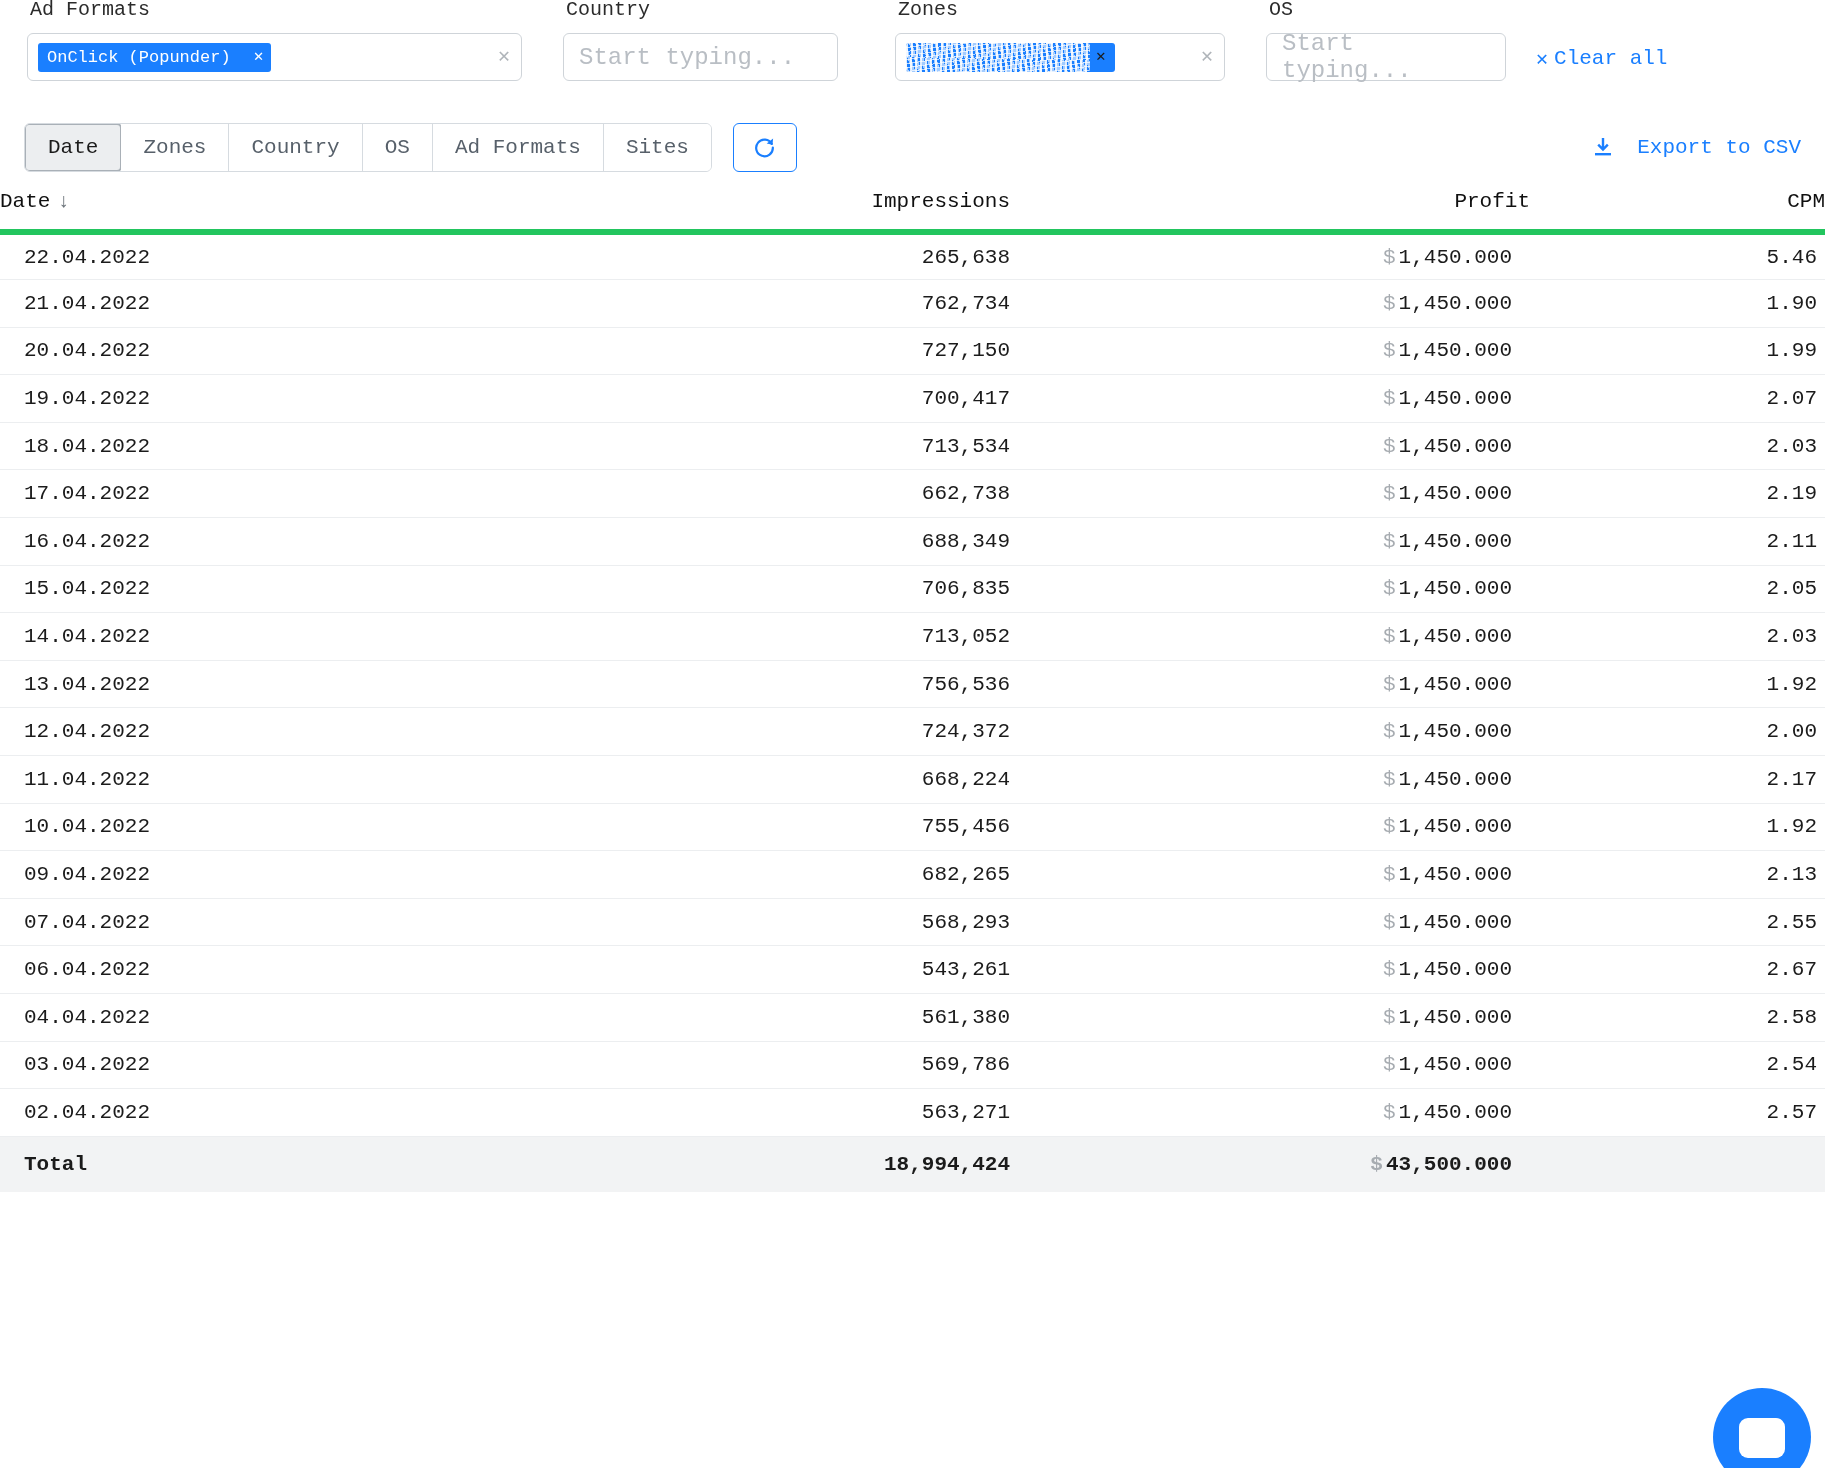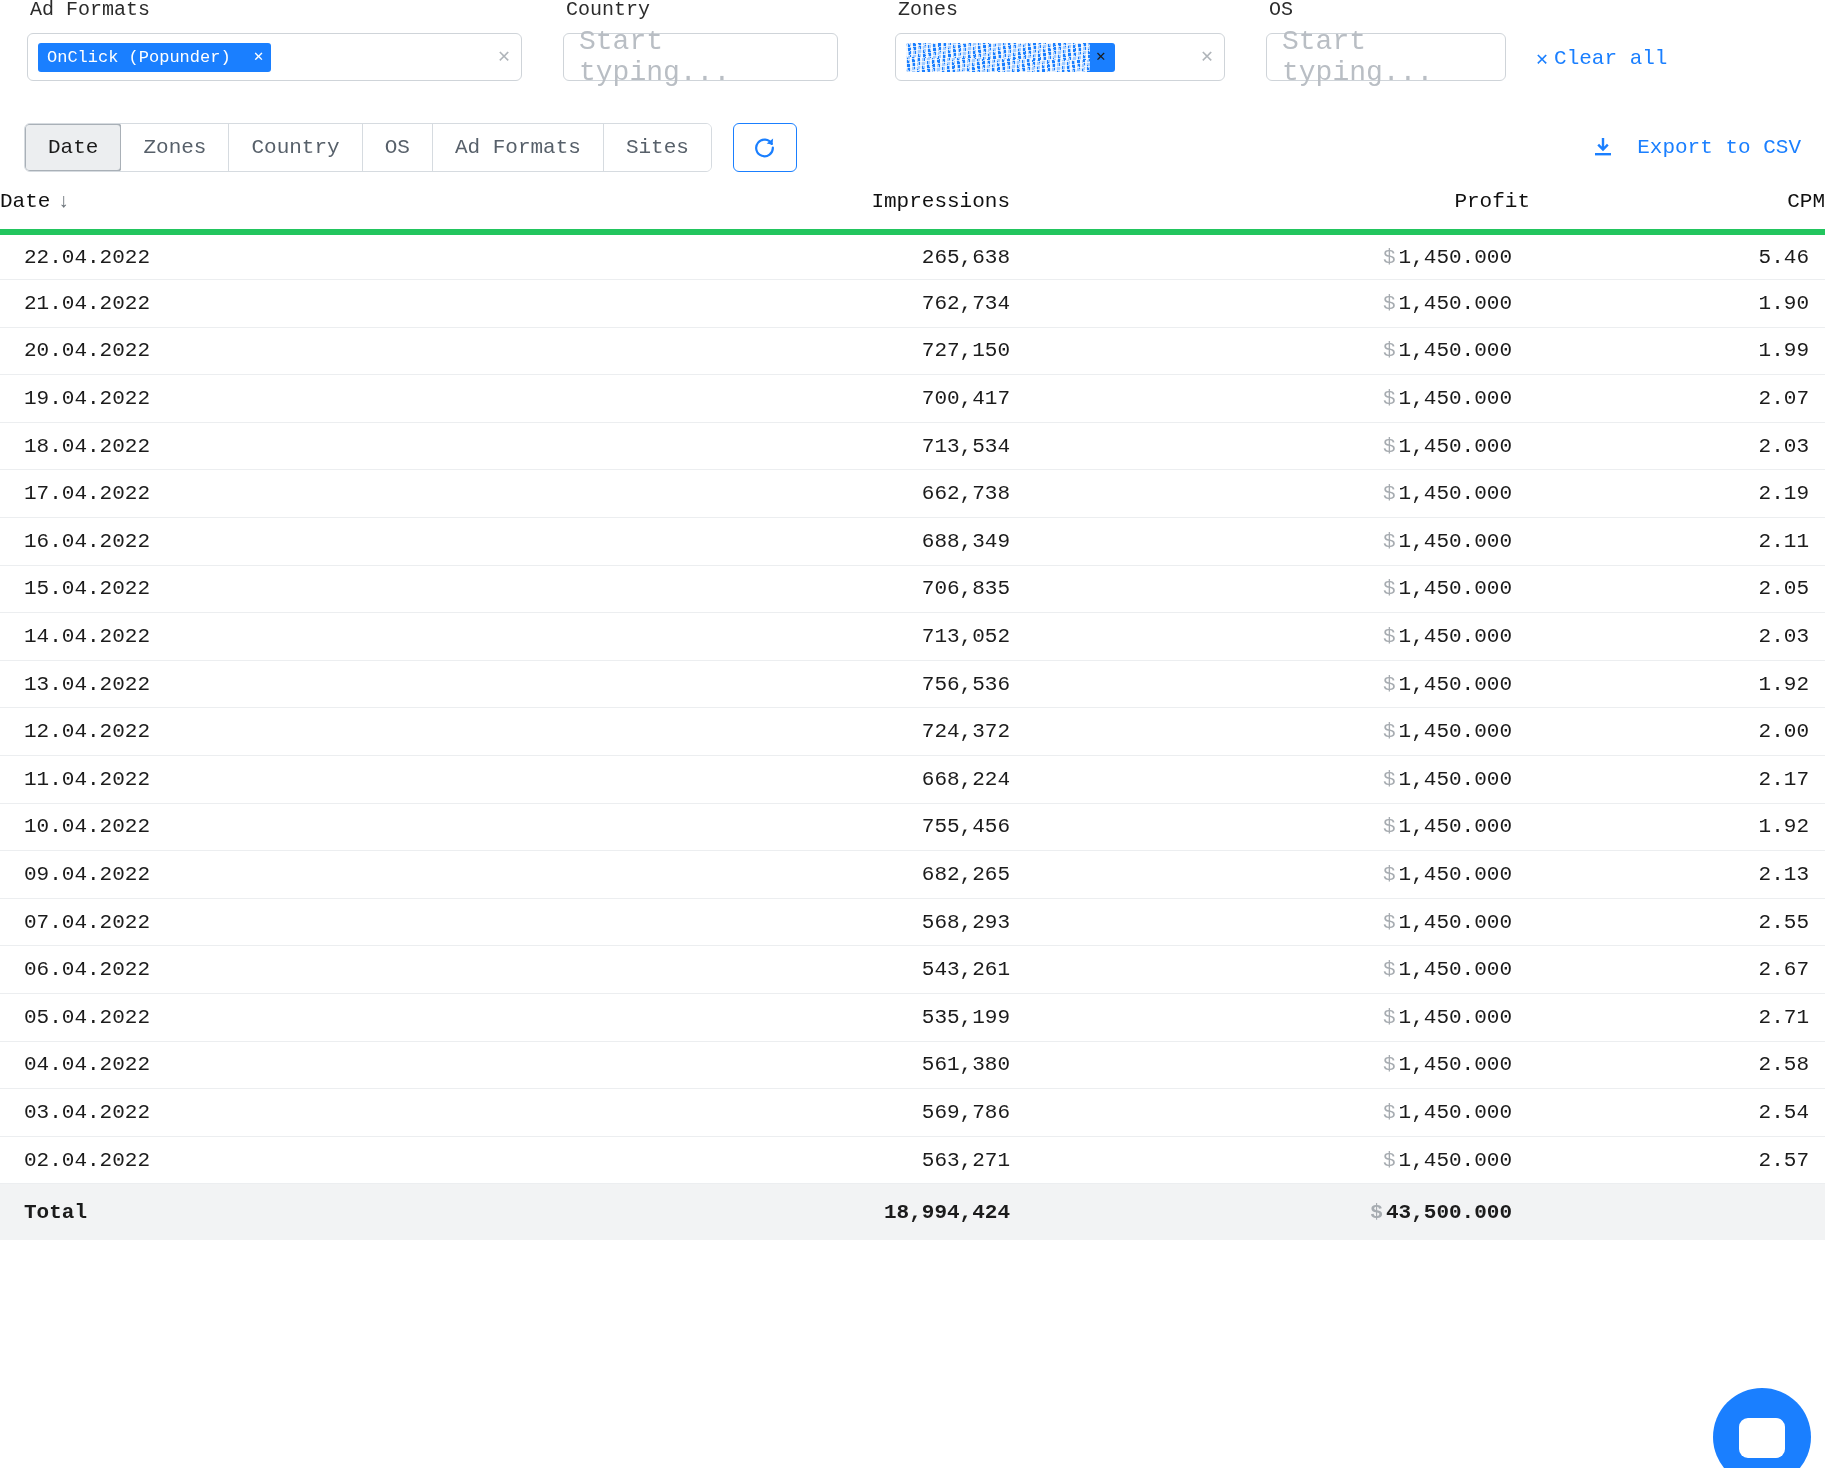--- a/index.html
+++ b/index.html
@@ -83,21 +83,21 @@
     display: inline-flex;
     align-items: center;
     background: #1a7fff;
     border-radius: 3px;
     height: 29px;
     padding-right: 9px;
     gap: 6px;
   }
   .placeholder {
     color: #b9bec4;
-    font-size: 28px;
+    font-size: 24px;
     padding-left: 5px;
     user-select: none;
   }
   .clear-x {
     position: absolute;
     right: 11px;
     top: 50%;
     transform: translateY(-50%);
     color: #b0b5ba;
     font-size: 20px;
@@ -193,21 +193,21 @@
   table.report td {
     font-size: 21px;
     color: #1b1b1b;
     height: 47.6px;
     border-bottom: 1px solid #eceef0;
     vertical-align: middle;
   }
   .col-date   { width: 620px; text-align: left;  padding-left: 24px; }
   .col-impr   { width: 390px; text-align: right; padding-right: 0; }
   .col-profit { width: 520px; text-align: right; padding-right: 18px; }
-  .col-cpm    { width: 295px; text-align: right; padding-right: 16px; }
+  .col-cpm    { width: 295px; text-align: right; padding-right: 8px; }
 
   .sort-arrow { margin-left: 7px; color: #6d747b; font-size: 20px; }
   .cur { color: #a7acb1; margin-right: 3px; }
 
   tr.total-row td {
     background: #f2f3f4;
     font-weight: bold;
     border-bottom: none;
     height: 56px;
   }
@@ -409,26 +409,20 @@
           <td class="col-profit"><span class="cur">$</span>1,450.000</td>
           <td class="col-cpm">2.55</td>
         </tr>
         <tr>
           <td class="col-date">06.04.2022</td>
           <td class="col-impr">543,261</td>
           <td class="col-profit"><span class="cur">$</span>1,450.000</td>
           <td class="col-cpm">2.67</td>
         </tr>
         <tr>
-          <td class="col-date">05.04.2022</td>
-          <td class="col-impr">535,199</td>
-          <td class="col-profit"><span class="cur">$</span>1,450.000</td>
-          <td class="col-cpm">2.71</td>
-        </tr>
-        <tr>
           <td class="col-date">04.04.2022</td>
           <td class="col-impr">561,380</td>
           <td class="col-profit"><span class="cur">$</span>1,450.000</td>
           <td class="col-cpm">2.58</td>
         </tr>
         <tr>
           <td class="col-date">03.04.2022</td>
           <td class="col-impr">569,786</td>
           <td class="col-profit"><span class="cur">$</span>1,450.000</td>
           <td class="col-cpm">2.54</td>

